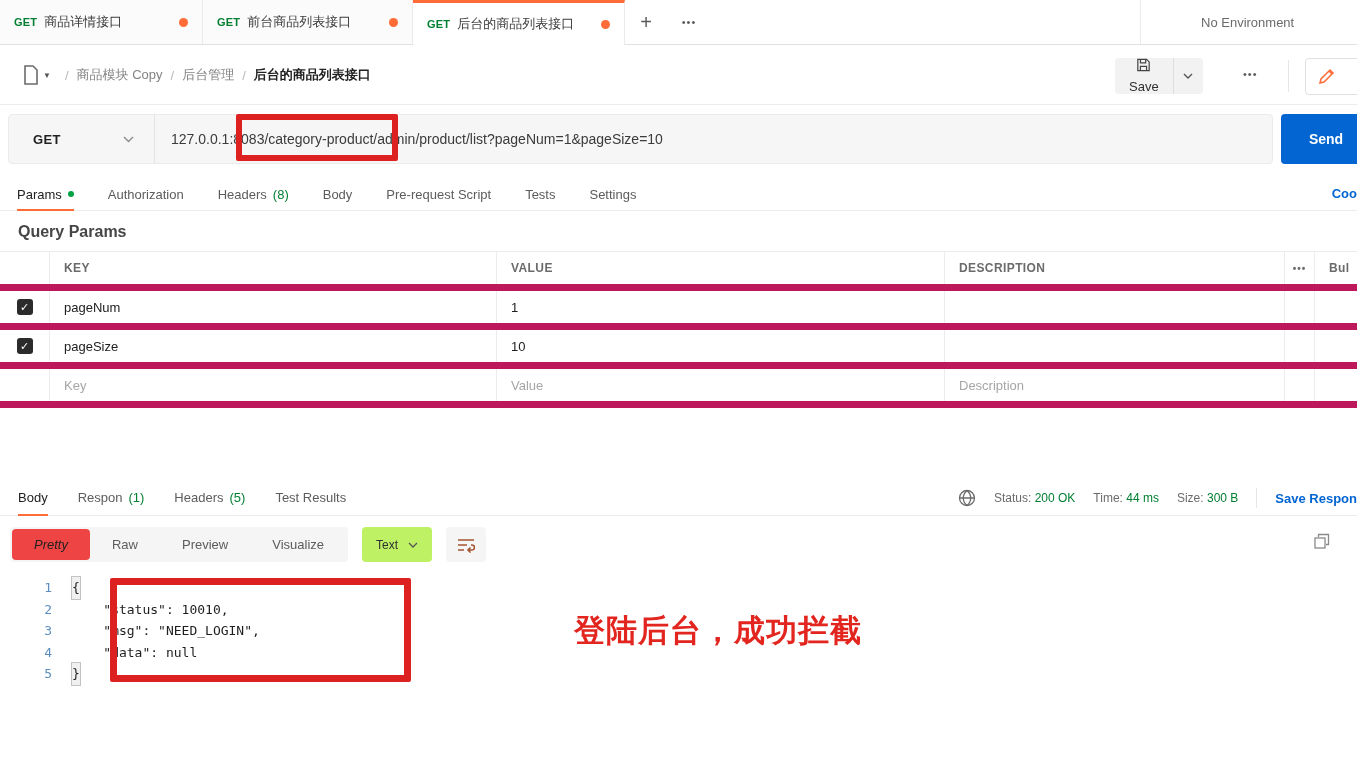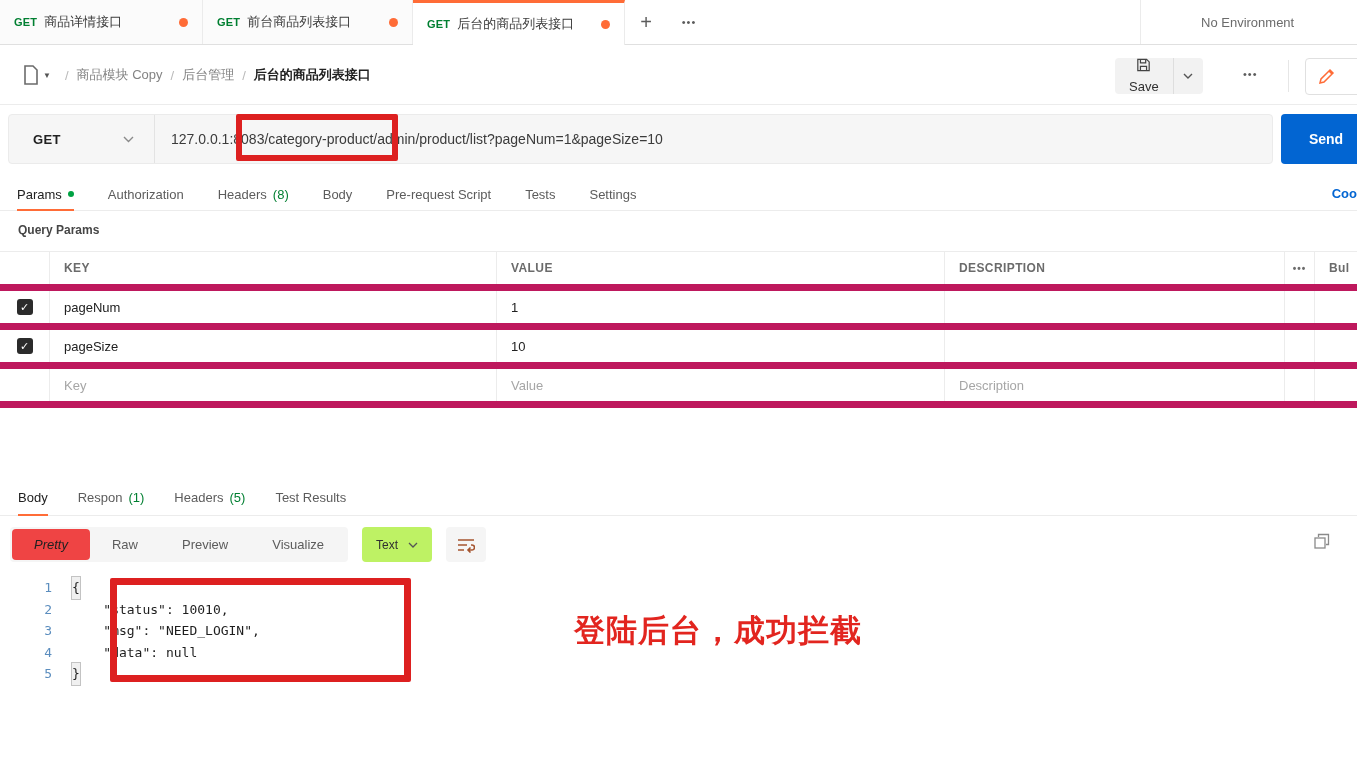--- a/index.html
+++ b/index.html
@@ -42,21 +42,21 @@
 
   
   .reqtabs { position:absolute; top:178px; left:0; width:1357px; height:33px; display:flex; align-items:center; gap:34px; padding-left:17px; border-bottom:1px solid #ececec; }
   .rtab { font-size:13px; color:#5c5c5c; display:flex; align-items:center; gap:6px; height:100%; cursor:pointer; position:relative; }
   .rtab.active { color:#212121; }
   .rtab.active::after { content:""; position:absolute; left:0; right:0; bottom:-1px; height:2px; background:#ff6c37; }
   .gdot { width:6px; height:6px; border-radius:50%; background:#00a243; }
   .gcount { color:#007f31; }
   .cookies-link { position:absolute; right:0; top:8px; font-size:13px; color:#0265d2; font-weight:bold; cursor:pointer; }
 
-  .qp-title { position:absolute; top:223px; left:18px; font-size:12px; font-weight:bold; color:#464646; }
+  .qp-title { position:absolute; top:223px; left:18px; font-size:16px; font-weight:bold; color:#464646; }
 
   
   .ptable { position:absolute; top:251px; left:0; width:1357px; border-top:1px solid #ececec; font-size:13px; }
   .prow { display:flex; height:39px; align-items:stretch; border-bottom:7px solid #be185d; }
   .pc { display:flex; align-items:center; padding-left:14px; border-right:1px solid #ececec; }
   .c-chk { width:50px; justify-content:center; padding-left:0; border-right:1px solid #ececec; }
   .c-key { width:447px; }
   .c-val { width:448px; }
   .c-desc { width:340px; }
   .c-more { width:30px; justify-content:center; padding-left:0; font-size:10px; color:#5c5c5c; letter-spacing:1px; }
@@ -236,20 +236,31 @@
     <div class="rtab">
       <span>Respon</span>
       <span class="gcount">(1)</span>
     </div>
     <div class="rtab">
       <span>Headers</span>
       <span class="gcount">(5)</span>
     </div>
     <div class="rtab">Test Results</div>
   </div>
+  <div class="respmeta">
+    <svg width="18" height="18" viewBox="0 0 18 18">
+        <circle cx="9" cy="9" r="7.5" fill="none" stroke="#6b6b6b" stroke-width="1.3"></circle>
+        <path d="M1.5 9h15 M9 1.5c-5 4.5-5 10.5 0 15 M9 1.5c5 4.5 5 10.5 0 15" fill="none" stroke="#6b6b6b" stroke-width="1.3"></path>
+      </svg>
+    <span><span>Status:</span> <span class="gval">200 OK</span></span>
+    <span><span>Time:</span> <span class="gval">44 ms</span></span>
+    <span><span>Size:</span> <span class="gval">300 B</span></span>
+    <span class="meta-div"></span>
+    <span class="save-resp">Save Respon</span>
+  </div>
 
   <div class="resptools">
     <div class="seg">
       <div class="si active">Pretty</div>
       <div class="si">Raw</div>
       <div class="si">Preview</div>
       <div class="si">Visualize</div>
     </div>
     <div class="fmt-dd">
       <span>Text</span>

